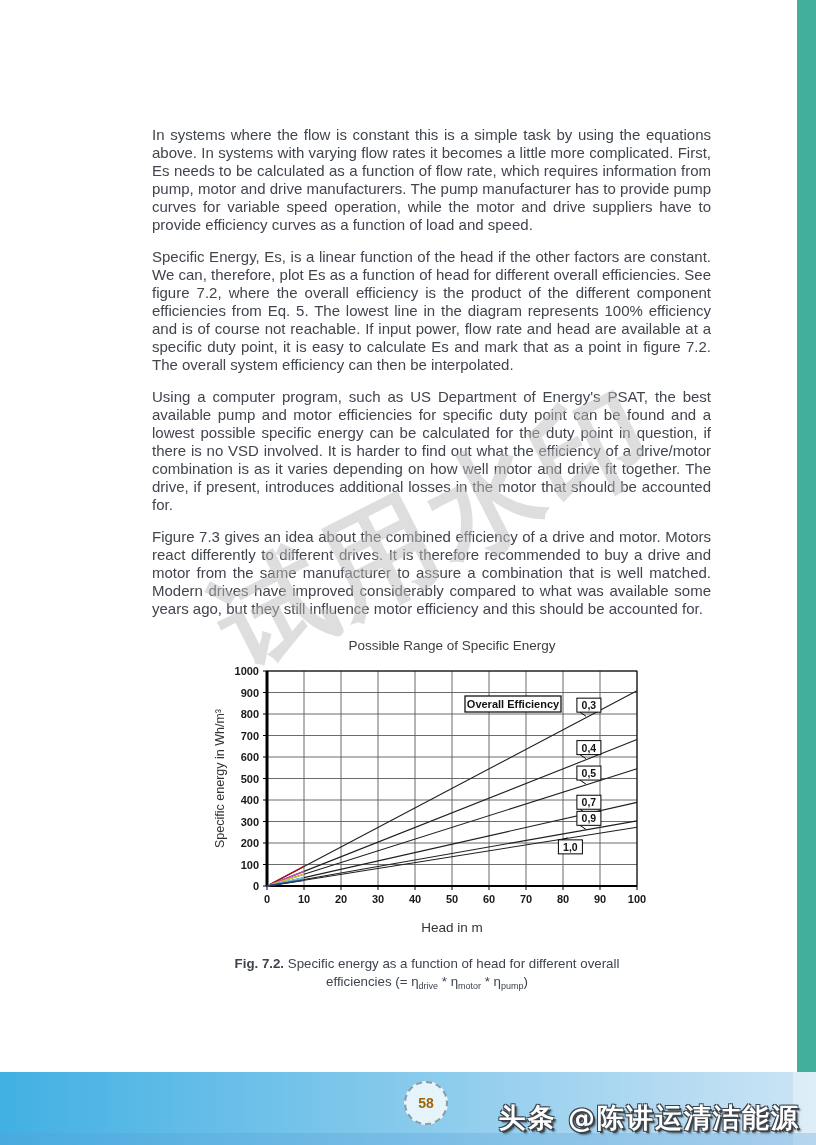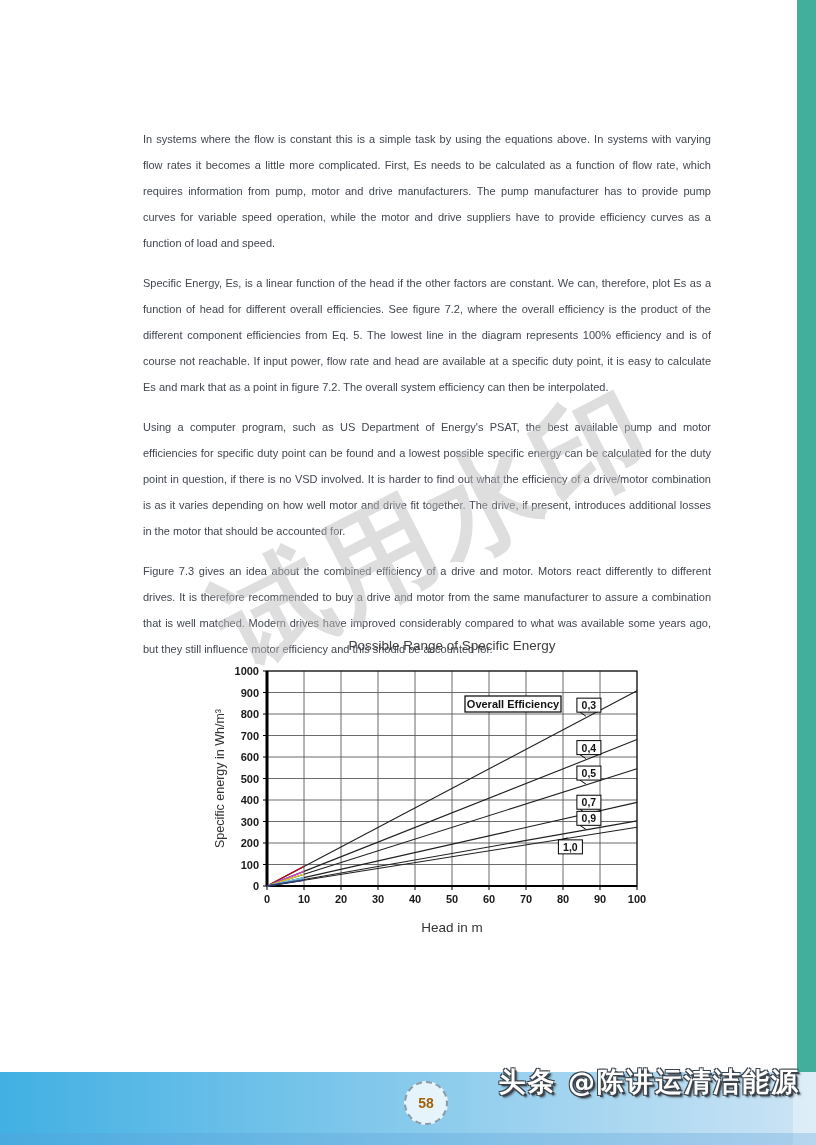--- a/index.html
+++ b/index.html
@@ -3,21 +3,21 @@
 <meta charset="utf-8">
 <style>
   html,body{margin:0;padding:0;}
   .page{
     position:relative;width:816px;height:1145px;background:#ffffff;
     overflow:hidden;font-family:"Liberation Sans",sans-serif;
   }
   .accent-bar{position:absolute;left:797px;top:0;width:19px;height:1073px;background:#41af9b;}
   .header{position:absolute;left:45px;top:57px;font-size:13.5px;color:#8d86c2;letter-spacing:.2px;}
   .content{position:absolute;left:143px;top:126px;width:568px;color:#40454e;}
-  .content p{margin:0 0 14px 0;font-size:11px;line-height:26px;text-align:justify;}
+  .content p{margin:0 0 14px 9px;font-size:15px;line-height:18px;text-align:justify;}
   .chart-wrap{position:absolute;left:210px;top:634px;width:450px;height:320px;}
   .caption{position:absolute;left:143px;top:955px;width:568px;text-align:center;
     color:#3d4450;font-size:13.3px;line-height:18px;}
   .caption .cap-label{font-weight:bold;}
   .caption sub{font-size:9px;vertical-align:-3px;}
   .watermark{
     position:absolute;left:225px;top:560px;z-index:5;pointer-events:none;
     font-size:112px;font-weight:bold;letter-spacing:6px;white-space:nowrap;
     color:rgba(190,190,190,0.50);transform:rotate(-27deg);transform-origin:0 50%;
     font-family:"DejaVu Sans",sans-serif;
@@ -28,21 +28,21 @@
     background:rgba(90,160,215,0.30);}
   .footer-column{position:absolute;left:793px;top:0;width:23px;height:73px;
     background:rgba(255,255,255,0.35);}
   .pagenum{
     position:absolute;left:404px;top:1081px;width:44px;height:44px;border-radius:50%;
     border:2px dashed #8a9aa6;background:rgba(255,255,255,0.78);
     display:flex;align-items:center;justify-content:center;
     font-size:14px;font-weight:bold;color:#a16207;box-sizing:border-box;
   }
   .brand{
-    position:absolute;right:16px;top:1064px;z-index:6;
+    position:absolute;right:16px;top:1100px;z-index:6;
     font-size:27px;font-weight:bold;color:#ffffff;letter-spacing:2px;
     font-family:"DejaVu Sans",sans-serif;
     text-shadow:2px 2px 0 #3c434b,-1px -1px 0 #3c434b,1px -1px 0 #3c434b,-1px 1px 0 #3c434b,3px 3px 2px rgba(40,45,50,.55);
   }
 </style>
 </head>
 <body>
 
 <div class="page">
 
@@ -156,20 +156,25 @@
         <rect x="366.9" y="161.23755" width="24" height="14" fill="#fff" stroke="#000" stroke-width="1"></rect>
         <text x="378.9" y="172.23755" text-anchor="middle" font-size="10.5" font-weight="bold" fill="#111">0,7</text>
         <line x1="369.9" y1="191.32385" x2="375.9" y2="195.32385" stroke="#000" stroke-width="1"></line>
         <rect x="366.9" y="177.32385" width="24" height="14" fill="#fff" stroke="#000" stroke-width="1"></rect>
         <text x="378.9" y="188.32385" text-anchor="middle" font-size="10.5" font-weight="bold" fill="#111">0,9</text>
         <line x1="351.4" y1="205.8701" x2="357.4" y2="203.8701" stroke="#000" stroke-width="1"></line>
         <rect x="348.4" y="205.8701" width="24" height="14" fill="#fff" stroke="#000" stroke-width="1"></rect>
         <text x="360.4" y="216.8701" text-anchor="middle" font-size="10.5" font-weight="bold" fill="#111">1,0</text>
       </svg></div>
 
+  <div class="caption">
+    <span class="cap-label">Fig. 7.2.</span>
+    <span>Specific energy as a function of head for different overall</span><br>
+    <span><span>efficiencies (= η</span><sub>drive</sub><span> * η</span><sub>motor</sub><span> * η</span><sub>pump</sub><span>)</span></span>
+  </div>
 
   <div class="watermark">试用水印</div>
 
   <div class="footer">
     <div class="footer-column"></div>
     <div class="footer-bottom-strip"></div>
   </div>
 
   <div class="pagenum">
     <span>58</span>

